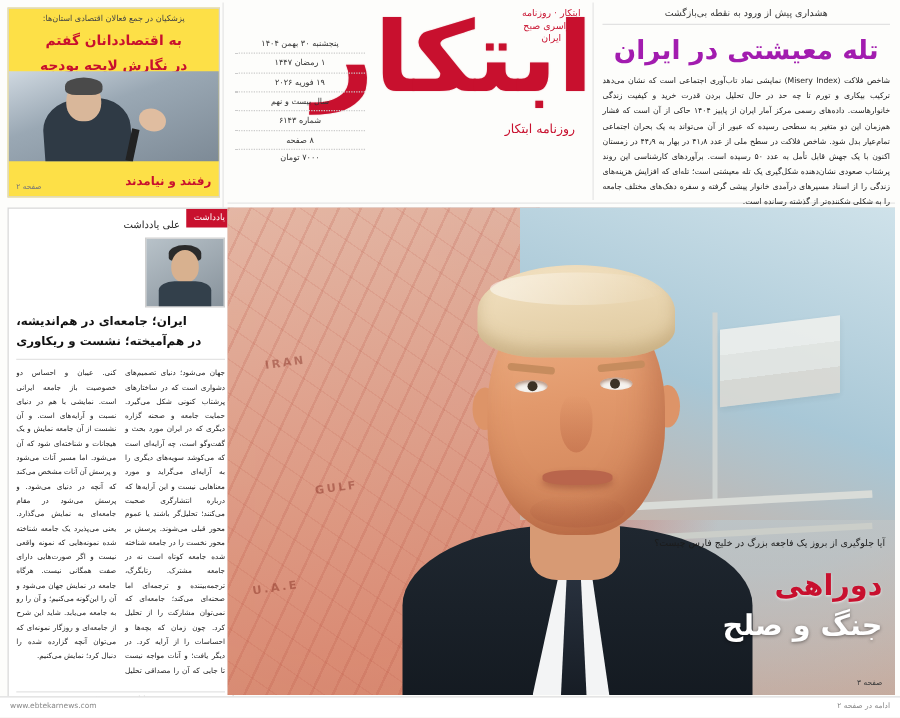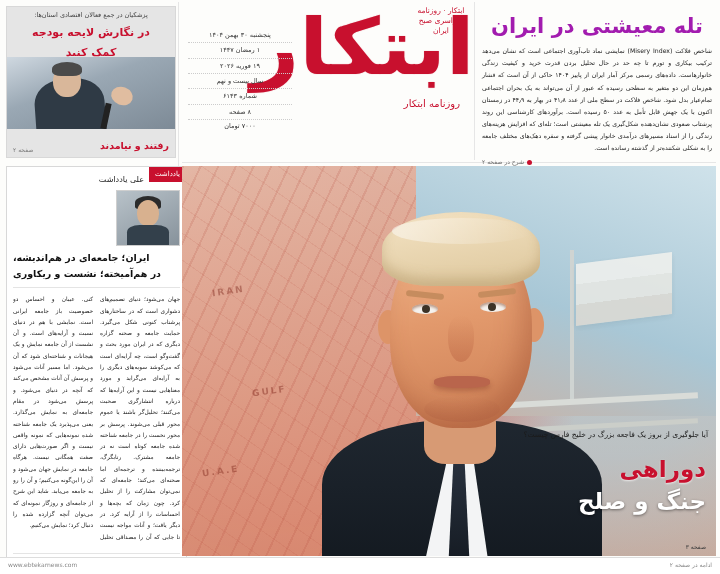--- a/index.html
+++ b/index.html
@@ -13,21 +13,21 @@
   .page{
     position:relative;
     width:720px;height:574px;
     background:#fdfdfb;
     box-sizing:border-box;
   }
 
   
   .teaser{
     position:absolute;left:6px;top:6px;width:170px;height:152px;
-    border:1px solid #d8d8d8;background:#e5e5e5;box-sizing:border-box;
+    border:1px solid #d8d8d8;background:#fde047;box-sizing:border-box;
     overflow:hidden;
   }
   .teaser-head{
     font-size:6.5px;color:#444;text-align:center;padding:4px 4px 2px;
     line-height:1.5;
   }
   .teaser-title{
     font-size:11px;font-weight:bold;color:#c8102e;text-align:center;
     line-height:1.6;padding:1px 6px 2px;
   }
@@ -329,20 +329,21 @@
 <body>
 
 <div class="page">
 
   <div class="divider-v"></div>
   <div class="divider-v2"></div>
   <div class="divider-h"></div>
 
   <div class="teaser">
     <div class="teaser-head">پزشکیان در جمع فعالان اقتصادی استان‌ها:</div>
+    <div class="teaser-title">به اقتصاددانان گفتم</div>
     <div class="teaser-title blk">در نگارش لایحه بودجه</div>
     <div class="teaser-title">کمک کنید</div>
     <div class="teaser-photo">
       <div class="suit"></div>
       <div class="face"></div>
       <div class="hair"></div>
       <div class="hand"></div>
       <div class="mic"></div>
     </div>
     <div class="teaser-sub">رفتند و نیامدند</div>
@@ -358,20 +359,21 @@
       <div class="row">۱ رمضان ۱۴۴۷</div>
       <div class="row">۱۹ فوریه ۲۰۲۶</div>
       <div class="row">سال بیست و نهم</div>
       <div class="row">شماره ۶۱۴۳</div>
       <div class="row">۸ صفحه</div>
       <div class="price-row">۷۰۰۰ تومان</div>
     </div>
   </div>
 
   <div class="lead">
+    <div class="lead-kicker">هشداری پیش از ورود به نقطه بی‌بازگشت</div>
     <div class="lead-title">تله معیشتی در ایران</div>
     <div class="lead-body">شاخص فلاکت (Misery Index) نمایشی نماد تاب‌آوری اجتماعی است که نشان می‌دهد ترکیب بیکاری و تورم تا چه حد در حال تحلیل بردن قدرت خرید و کیفیت زندگی خانوارهاست. داده‌های رسمی مرکز آمار ایران از پاییز ۱۴۰۴ حاکی از آن است که فشار هم‌زمان این دو متغیر به سطحی رسیده که عبور از آن می‌تواند به یک بحران اجتماعی تمام‌عیار بدل شود. شاخص فلاکت در سطح ملی از عدد ۴۱٫۸ در بهار به ۴۴٫۹ در زمستان اکنون با یک جهش قابل تأمل به عدد ۵۰ رسیده است. برآوردهای کارشناسی این روند پرشتاب صعودی نشان‌دهنده شکل‌گیری یک تله معیشتی است؛ تله‌ای که افزایش هزینه‌های زندگی را از اسناد مسیرهای درآمدی خانوار پیشی گرفته و سفره دهک‌های مختلف جامعه را به شکلی شکننده‌تر از گذشته رسانده است.</div>
     <div class="lead-more">
       <span class="dot"></span><span>شرح در صفحه ۲</span>
     </div>
   </div>
 
   <div class="opinion">
     <div class="op-tag">یادداشت</div>
     <div class="op-author">علی یادداشت</div>

